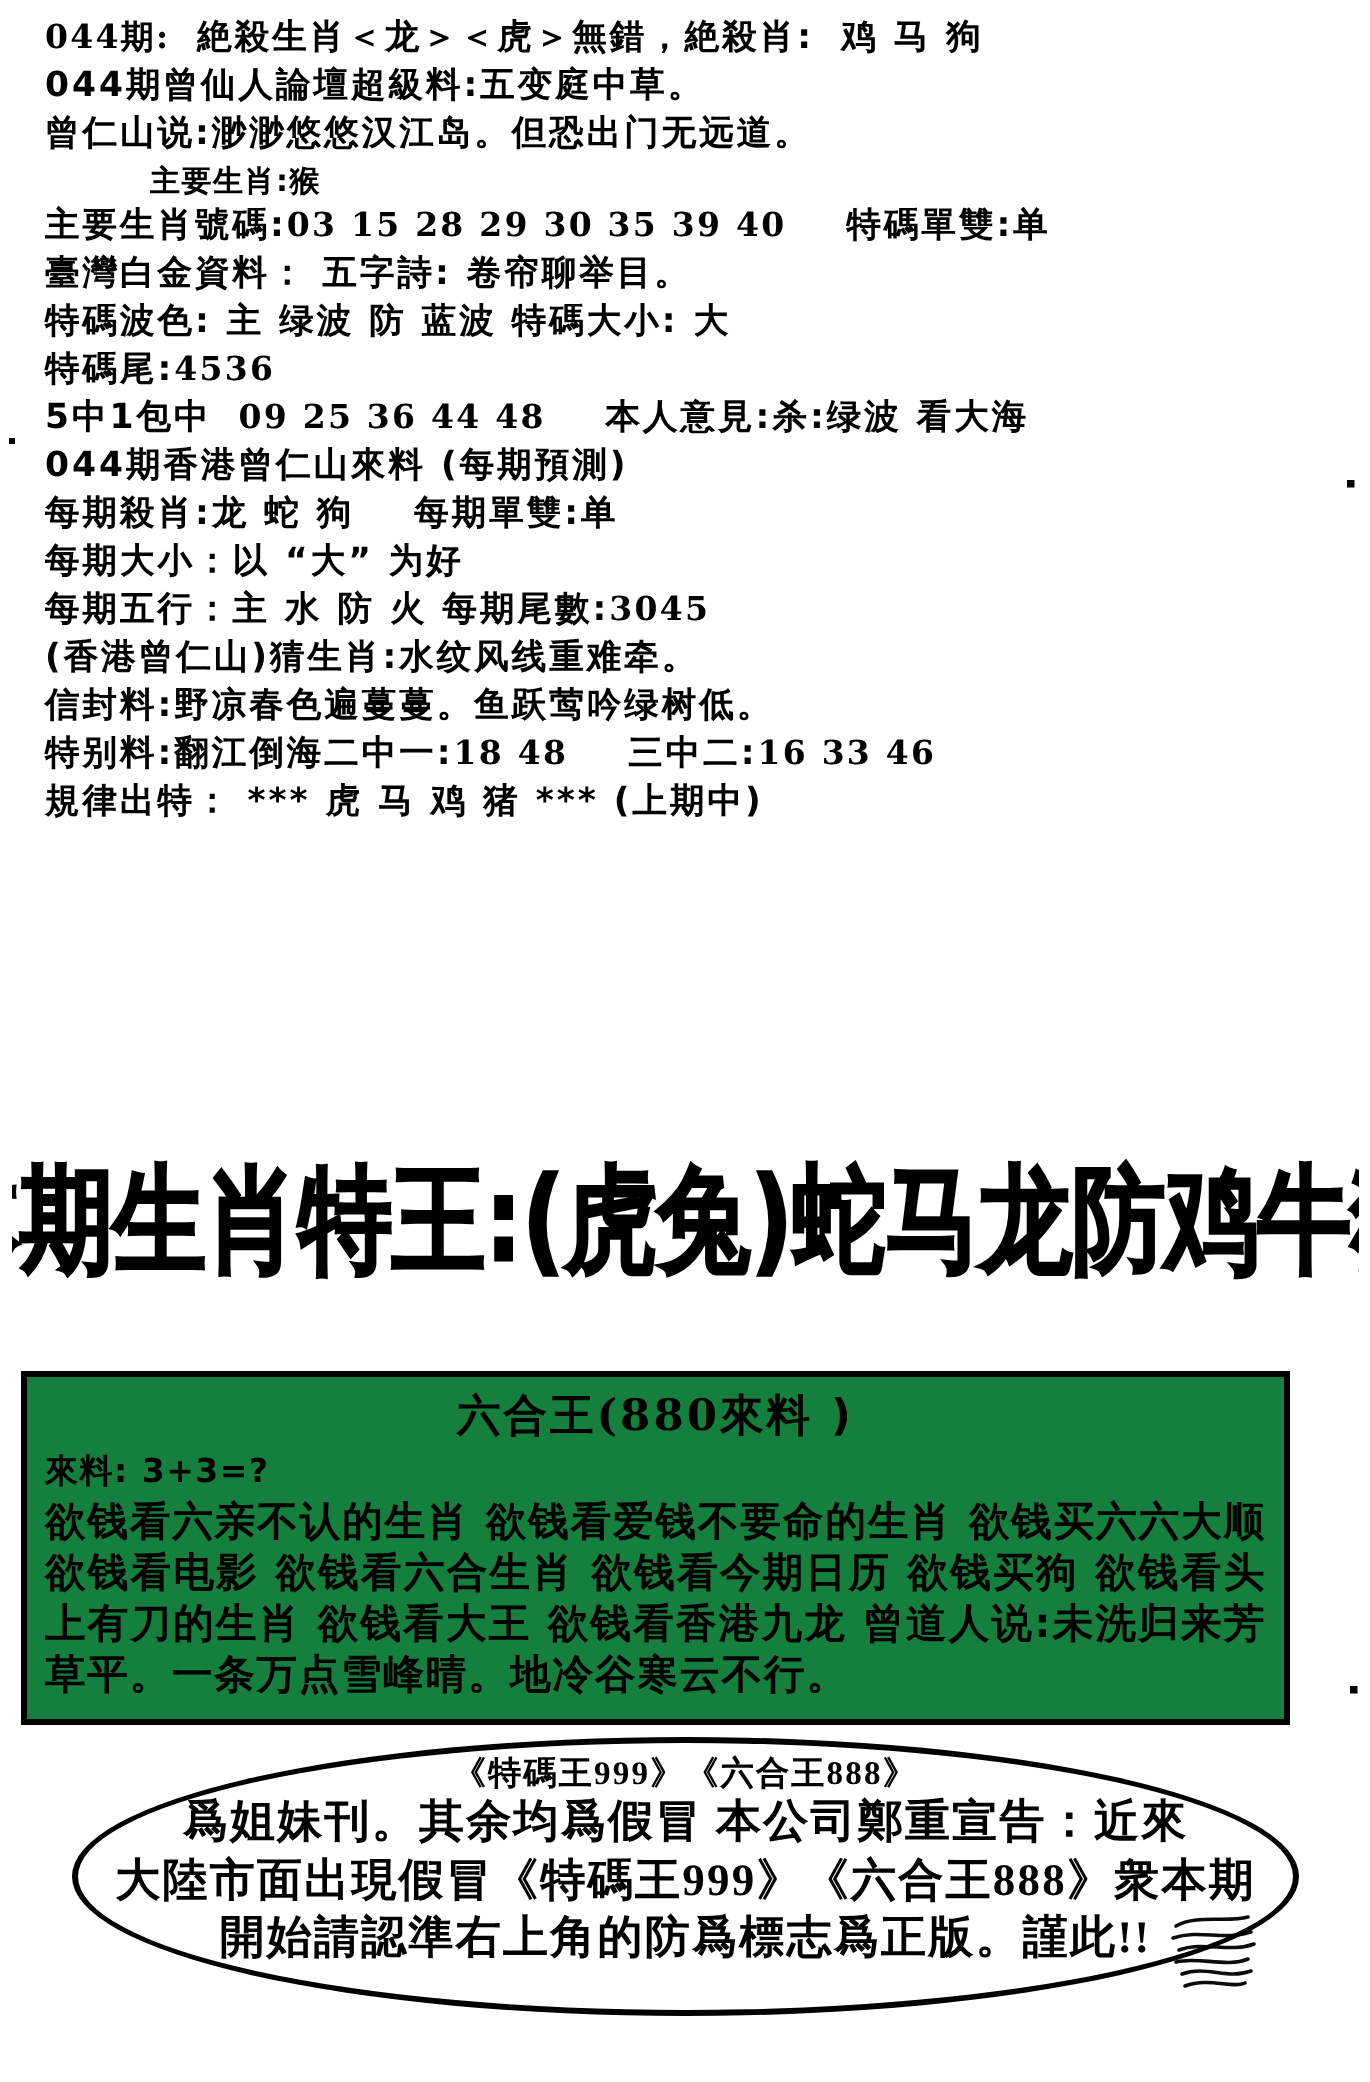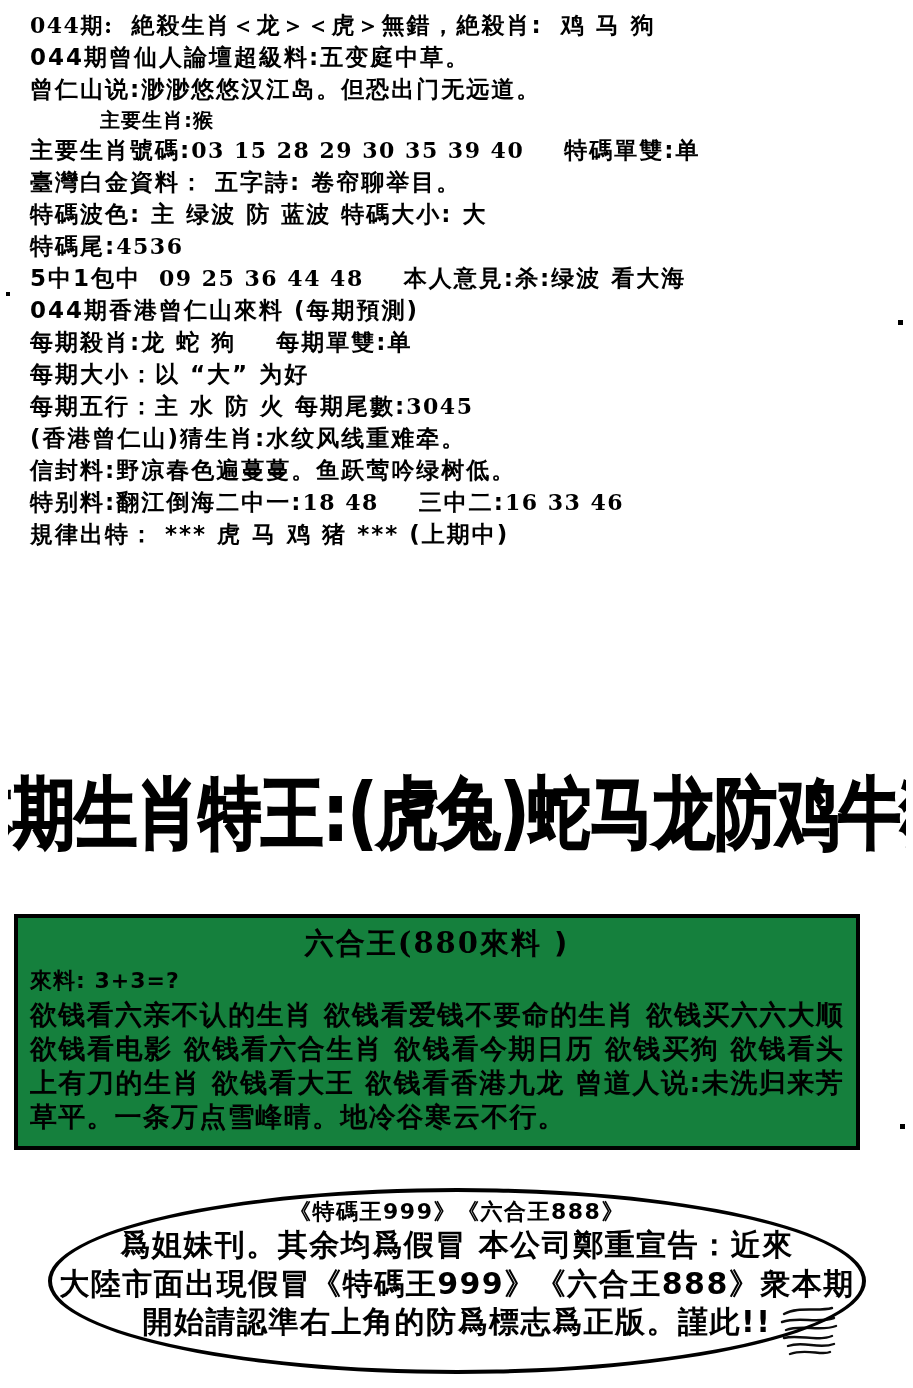--- a/index.html
+++ b/index.html
@@ -116,32 +116,33 @@
     font-size: 27px;
     font-weight: bold;
     line-height: 1.26;
     letter-spacing: 1.2px;
     text-align: justify;
   }
 
   
   .oval {
     position: absolute;
-    top: 1188px;
+    top: 1158px;
     left: 48px;
     width: 818px;
     height: 186px;
     border: 4px solid #000;
     border-radius: 50% / 50%;
     box-sizing: border-box;
     display: flex;
     flex-direction: column;
     align-items: center;
     justify-content: flex-start;
     padding-top: 6px;
+    font-family: Liberation Serif, serif;
   }
   .oval-line {
     font-size: 30px;
     font-weight: bold;
     letter-spacing: 1.5px;
     white-space: nowrap;
     line-height: 1.28;
     text-align: center;
   }
   .oval-line.first { font-size: 22px; }

